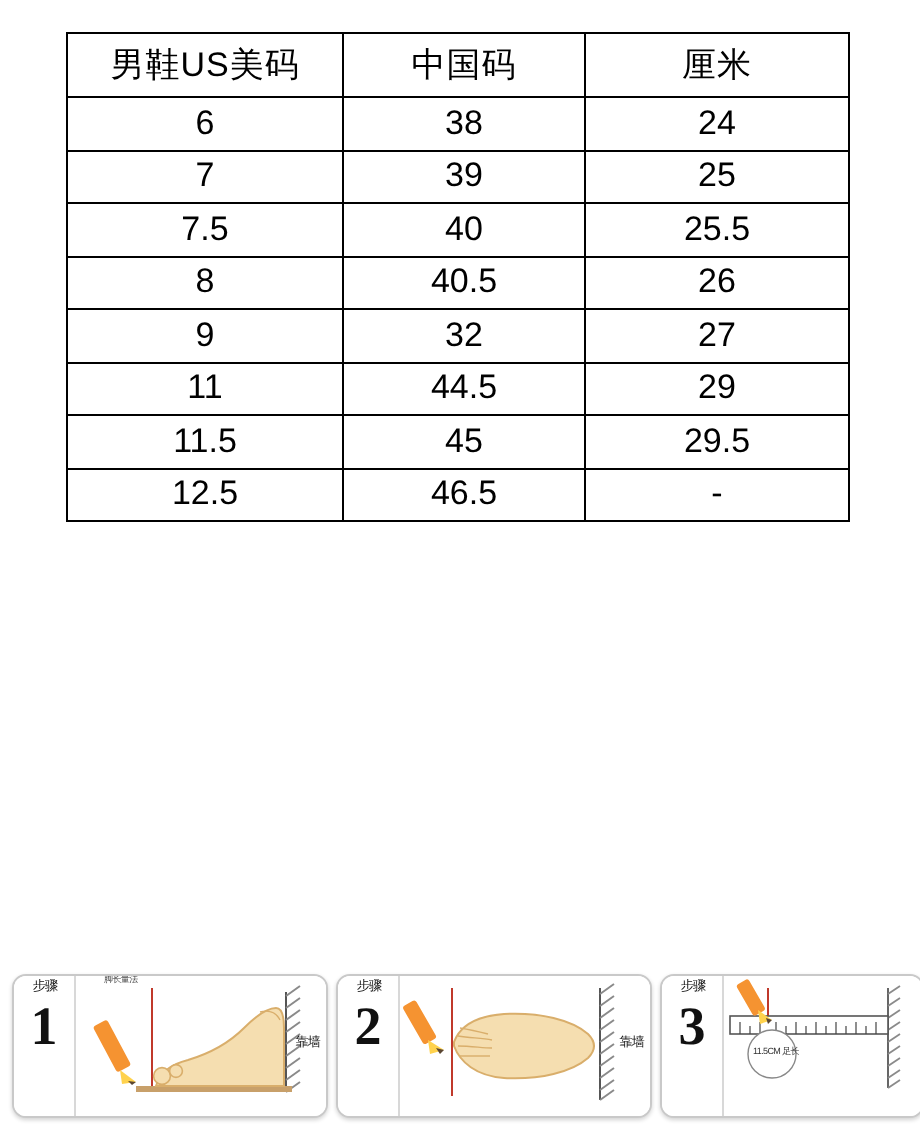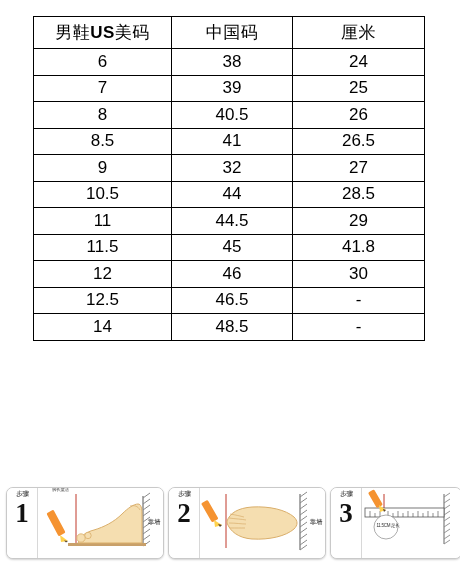--- a/index.html
+++ b/index.html
@@ -27,21 +27,21 @@
   }
   #size-table col.c1{width:138px;}
   #size-table col.c2{width:121px;}
   #size-table col.c3{width:132px;}
   #size-table thead th{
     height:31px;
     font-size:17px;
     font-weight:400;
     letter-spacing:.5px;
   }
-  #size-table thead th .bold-us{font-weight:700;}
+  #size-table thead th .bold-us{font-weight:400;}
   #size-table tbody td{
     height:25.5px;
     font-size:17px;
   }
 
   
   #steps{
     position:absolute;left:6px;top:487px;
     width:450px;height:72px;
     display:flex;
@@ -142,62 +142,47 @@
         <td>6</td>
         <td>38</td>
         <td>24</td>
       </tr>
       <tr>
         <td>7</td>
         <td>39</td>
         <td>25</td>
       </tr>
       <tr>
+        <td>7.5</td>
+        <td>40</td>
+        <td>25.5</td>
+      </tr>
+      <tr>
         <td>8</td>
         <td>40.5</td>
         <td>26</td>
       </tr>
       <tr>
-        <td>8.5</td>
-        <td>41</td>
-        <td>26.5</td>
-      </tr>
-      <tr>
         <td>9</td>
         <td>32</td>
         <td>27</td>
       </tr>
       <tr>
-        <td>10.5</td>
-        <td>44</td>
-        <td>28.5</td>
-      </tr>
-      <tr>
         <td>11</td>
         <td>44.5</td>
         <td>29</td>
       </tr>
       <tr>
         <td>11.5</td>
         <td>45</td>
-        <td>41.8</td>
-      </tr>
-      <tr>
-        <td>12</td>
-        <td>46</td>
-        <td>30</td>
+        <td>29.5</td>
       </tr>
       <tr>
         <td>12.5</td>
         <td>46.5</td>
-        <td>-</td>
-      </tr>
-      <tr>
-        <td>14</td>
-        <td>48.5</td>
         <td>-</td>
       </tr>
     </tbody>
 </table>
 
 <div id="steps">
 
   <div class="step-panel panel-1">
     <div class="step-tag">
       <span class="step-word">步骤</span>

